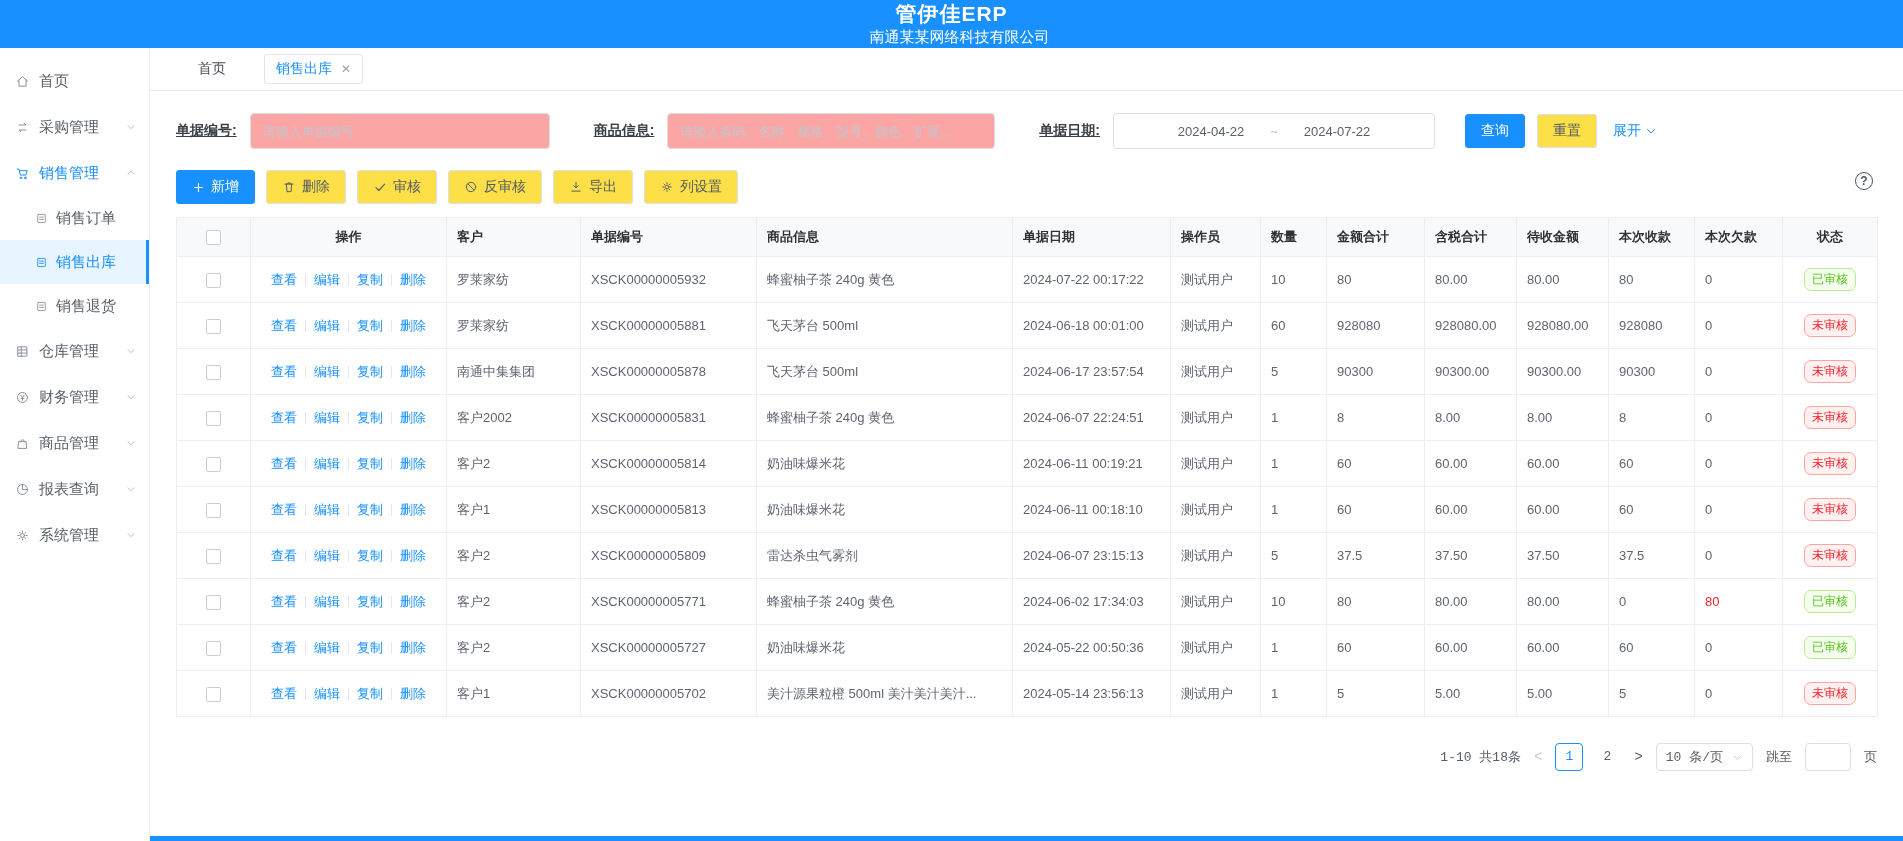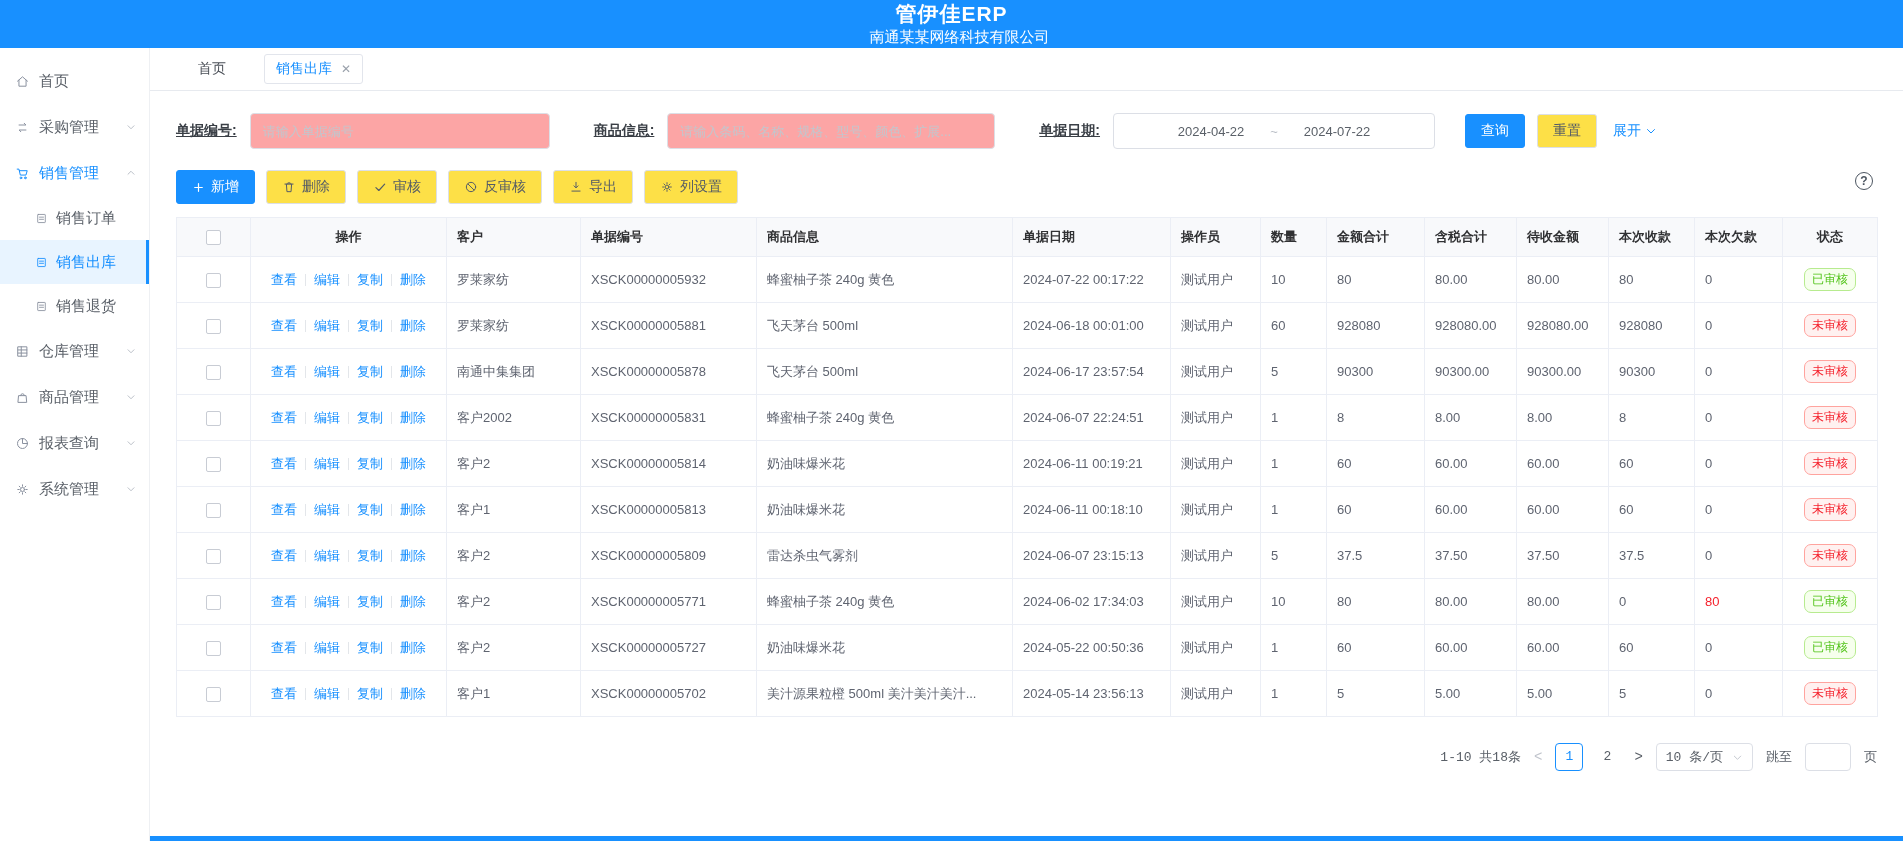--- a/index.html
+++ b/index.html
@@ -206,20 +206,34 @@
       <span>销售退货</span>
     </div>
     <div class="side-item">
       <span class="s-icon">
         <svg viewBox="0 0 24 24" width="15" height="15" fill="none" stroke="currentColor" stroke-width="1.6" stroke-linecap="round" stroke-linejoin="round">
           <rect x="5" y="4.5" width="14" height="15"></rect>
           <path d="M5 9.5 h14 M5 14.5 h14 M10 4.5 v15"></path>
         </svg>
       </span>
       <span>仓库管理</span>
+      <span class="arrow">
+        <svg viewBox="0 0 24 24" width="12" height="12" fill="none" stroke="currentColor" stroke-width="1.6" stroke-linecap="round" stroke-linejoin="round">
+          <path d="M6 9.5 l6 6 l6 -6"></path>
+        </svg>
+      </span>
+    </div>
+    <div class="side-item">
+      <span class="s-icon">
+        <svg viewBox="0 0 24 24" width="15" height="15" fill="none" stroke="currentColor" stroke-width="1.6" stroke-linecap="round" stroke-linejoin="round">
+          <circle cx="12" cy="12" r="8"></circle>
+          <path d="M9.3 8.5 l2.7 3.7 l2.7 -3.7 M12 12.2 v4.3 M9.8 13.3 h4.4"></path>
+        </svg>
+      </span>
+      <span>财务管理</span>
       <span class="arrow">
         <svg viewBox="0 0 24 24" width="12" height="12" fill="none" stroke="currentColor" stroke-width="1.6" stroke-linecap="round" stroke-linejoin="round">
           <path d="M6 9.5 l6 6 l6 -6"></path>
         </svg>
       </span>
     </div>
     <div class="side-item">
       <span class="s-icon">
         <svg viewBox="0 0 24 24" width="15" height="15" fill="none" stroke="currentColor" stroke-width="1.6" stroke-linecap="round" stroke-linejoin="round">
           <path d="M6.3 9 h11.4 l1 10.8 H5.3 z M9 9 a3 3 0 0 1 6 0"></path>

